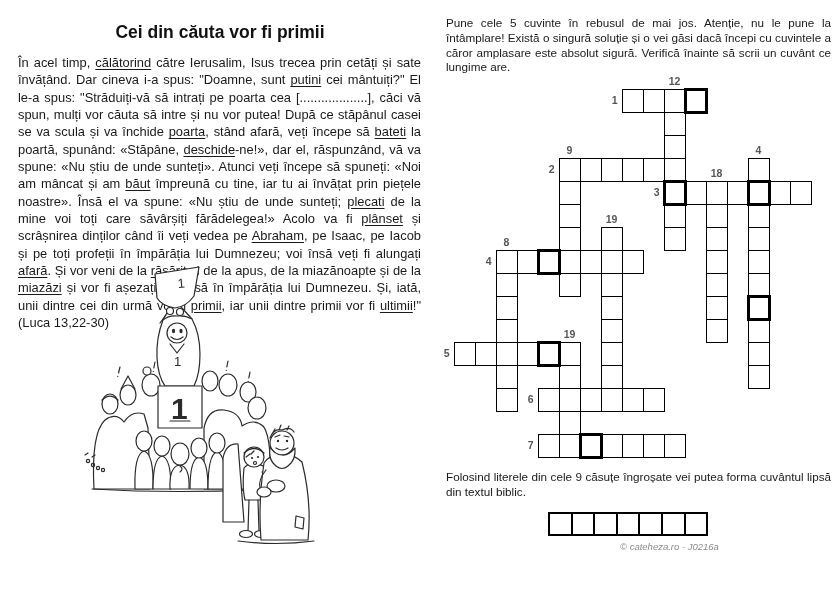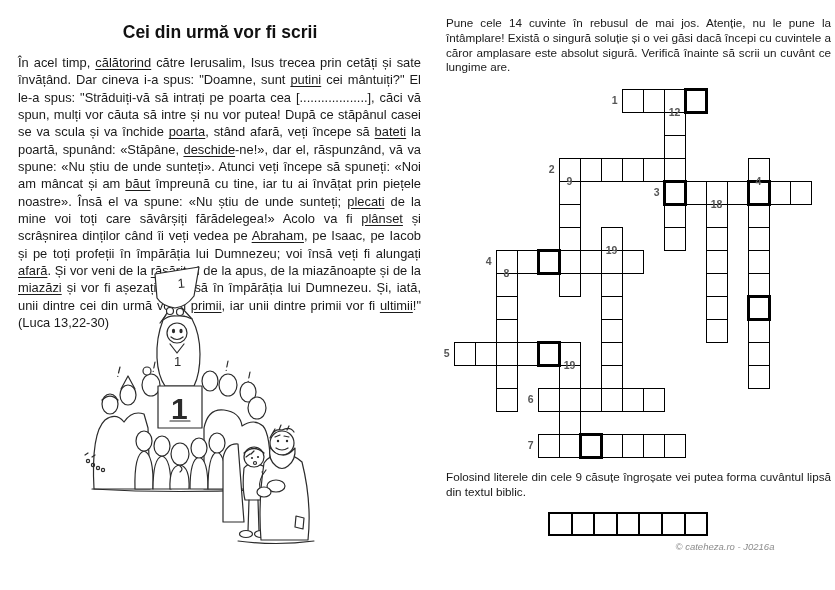--- a/index.html
+++ b/index.html
@@ -22,36 +22,36 @@
     position:absolute; left:446px; width:385px; margin:0;
     font-size:11.7px; line-height:14.8px; text-align:justify;
   }
   #intro-text { top:16px; }
   #outro-text { top:470px; }
   #crossword { position:absolute; left:0; top:0; width:835px; height:590px; pointer-events:none; }
   .cell { position:absolute; box-sizing:border-box; border:1px solid #000; background:#fff; z-index:1; }
   .cell.bold { border-width:3px; z-index:2; background:transparent; }
   .num-label { position:absolute; font-size:10.5px; font-weight:bold; color:#565656; z-index:3; }
   .num-label.left { text-align:right; }
-  .num-label.top { text-align:center;margin-top:31px; }
+  .num-label.top { text-align:center; }
   #answer-row { position:absolute; left:548px; top:512px; display:flex; }
   .ans-cell { width:24.6px; height:23.5px; box-sizing:border-box; border:2px solid #000; margin-right:-2px; background:#fff; }
   #footer-credit {
-    position:absolute; left:620px; top:541px; width:210px; text-align:center;
+    position:absolute; left:620px; top:541px; width:210px; text-align:left;
     font-size:9.5px; font-style:italic; color:#8c8c8c;
   }
   svg .ln { fill:none; stroke:#2b2b2b; stroke-width:1.2; stroke-linecap:round; stroke-linejoin:round; }
   svg .fl { fill:#ffffff; stroke:#2b2b2b; stroke-width:1.2; stroke-linecap:round; stroke-linejoin:round; }
   svg .dt { fill:#2b2b2b; stroke:none; }
   svg text { fill:#2b2b2b; font-family:"Liberation Sans",sans-serif; }
 </style>
 </head>
 <body>
 
-<div id="doc-title">Cei din urmă vor fi scrii</div>
+<div id="doc-title">Cei din căuta vor fi primii</div>
 
 <p id="bible-text"><span>În acel timp, </span><span class="u">călătorind</span><span> către Ierusalim, Isus trecea prin cetăți și sate învățând. Dar cineva i-a spus: "Doamne, sunt </span><span class="u">putini</span><span> cei mântuiți?" El le-a spus: "Străduiți-vă să intrați pe poarta cea [...................], căci vă spun, mulți vor căuta să intre și nu vor putea! După ce stăpânul casei se va scula și va închide </span><span class="u">poarta</span><span>, stând afară, veți începe să </span><span class="u">bateti</span><span> la poartă, spunând: «Stăpâne, </span><span class="u">deschide</span><span>-ne!», dar el, răspunzând, vă va spune: «Nu știu de unde sunteți». Atunci veți începe să spuneți: «Noi am mâncat și am </span><span class="u">băut</span><span> împreună cu tine, iar tu ai învățat prin piețele noastre». Însă el va spune: «Nu știu de unde sunteți; </span><span class="u">plecati</span><span> de la mine voi toți care săvârșiți fărădelegea!» Acolo va fi </span><span class="u">plânset</span><span> și scrâșnirea dinților când îi veți vedea pe </span><span class="u">Abraham</span><span>, pe Isaac, pe Iacob și pe toți profeții în împărăția lui Dumnezeu; voi însă veți fi alungați </span><span class="u">afară</span><span>. Și vor veni de la </span><span class="u">răsărit</span><span> și de la apus, de la miazănoapte și de la </span><span class="u">miazăzi</span><span> și vor fi așezați la masă în împărăția lui Dumnezeu. Și, iată, unii dintre cei din urmă vor fi </span><span class="u">primii</span><span>, iar unii dintre primii vor fi </span><span class="u">ultimii</span><span>!" (Luca 13,22-30)</span></p>
 
 <div id="illustration">
   <svg width="332" height="302" viewBox="0 0 332 302">
 
     <g>
       <path class="ln" d="M62,109 l-1.5,6 m-0.7,3.4 l0,0.1"></path>
       <path class="ln" d="M97,104 l-1.2,6 m-0.6,3.4 l0,0.1"></path>
       <path class="ln" d="M170,103 l-1.2,6 m-0.6,3.4 l0,0.1"></path>
@@ -143,21 +143,21 @@
       <path class="ln" d="M218,190 Q224,194 230,190"></path>
       <path class="ln" d="M208,212 Q200,222 202,230"></path>
       <ellipse class="fl" cx="218" cy="228" rx="9" ry="6"></ellipse>
       <ellipse class="fl" cx="206" cy="234" rx="7" ry="5"></ellipse>
       <path class="ln" d="M238,258 l8,2 l-1,11 l-8,-2 Z"></path>
       <path class="ln" d="M180,283 Q218,288 256,283"></path>
     </g>
   </svg>
 </div>
 
-<p id="intro-text">Pune cele 14 cuvinte în rebusul de mai jos. Atenție, nu le pune la întâmplare! Există o singură soluție și o vei găsi dacă începi cu cuvintele a căror amplasare este absolut sigură. Verifică înainte să scrii un cuvânt ce lungime are.</p>
+<p id="intro-text">Pune cele 5 cuvinte în rebusul de mai jos. Atenție, nu le pune la întâmplare! Există o singură soluție și o vei găsi dacă începi cu cuvintele a căror amplasare este absolut sigură. Verifică înainte să scrii un cuvânt ce lungime are.</p>
 
 <div id="crossword">
     <div class="cell" style="left: 621.5px; top: 88.7px; width: 22px; height: 24px;"></div>
     <div class="cell" style="left: 642.5px; top: 88.7px; width: 22px; height: 24px;"></div>
     <div class="cell" style="left: 663.5px; top: 88.7px; width: 22px; height: 24px;"></div>
     <div class="cell bold" style="left: 683.5px; top: 87.7px; width: 24px; height: 26px;"></div>
     <div class="cell" style="left: 558.5px; top: 157.7px; width: 22px; height: 24px;"></div>
     <div class="cell" style="left: 579.5px; top: 157.7px; width: 22px; height: 24px;"></div>
     <div class="cell" style="left: 600.5px; top: 157.7px; width: 22px; height: 24px;"></div>
     <div class="cell" style="left: 621.5px; top: 157.7px; width: 22px; height: 24px;"></div>

